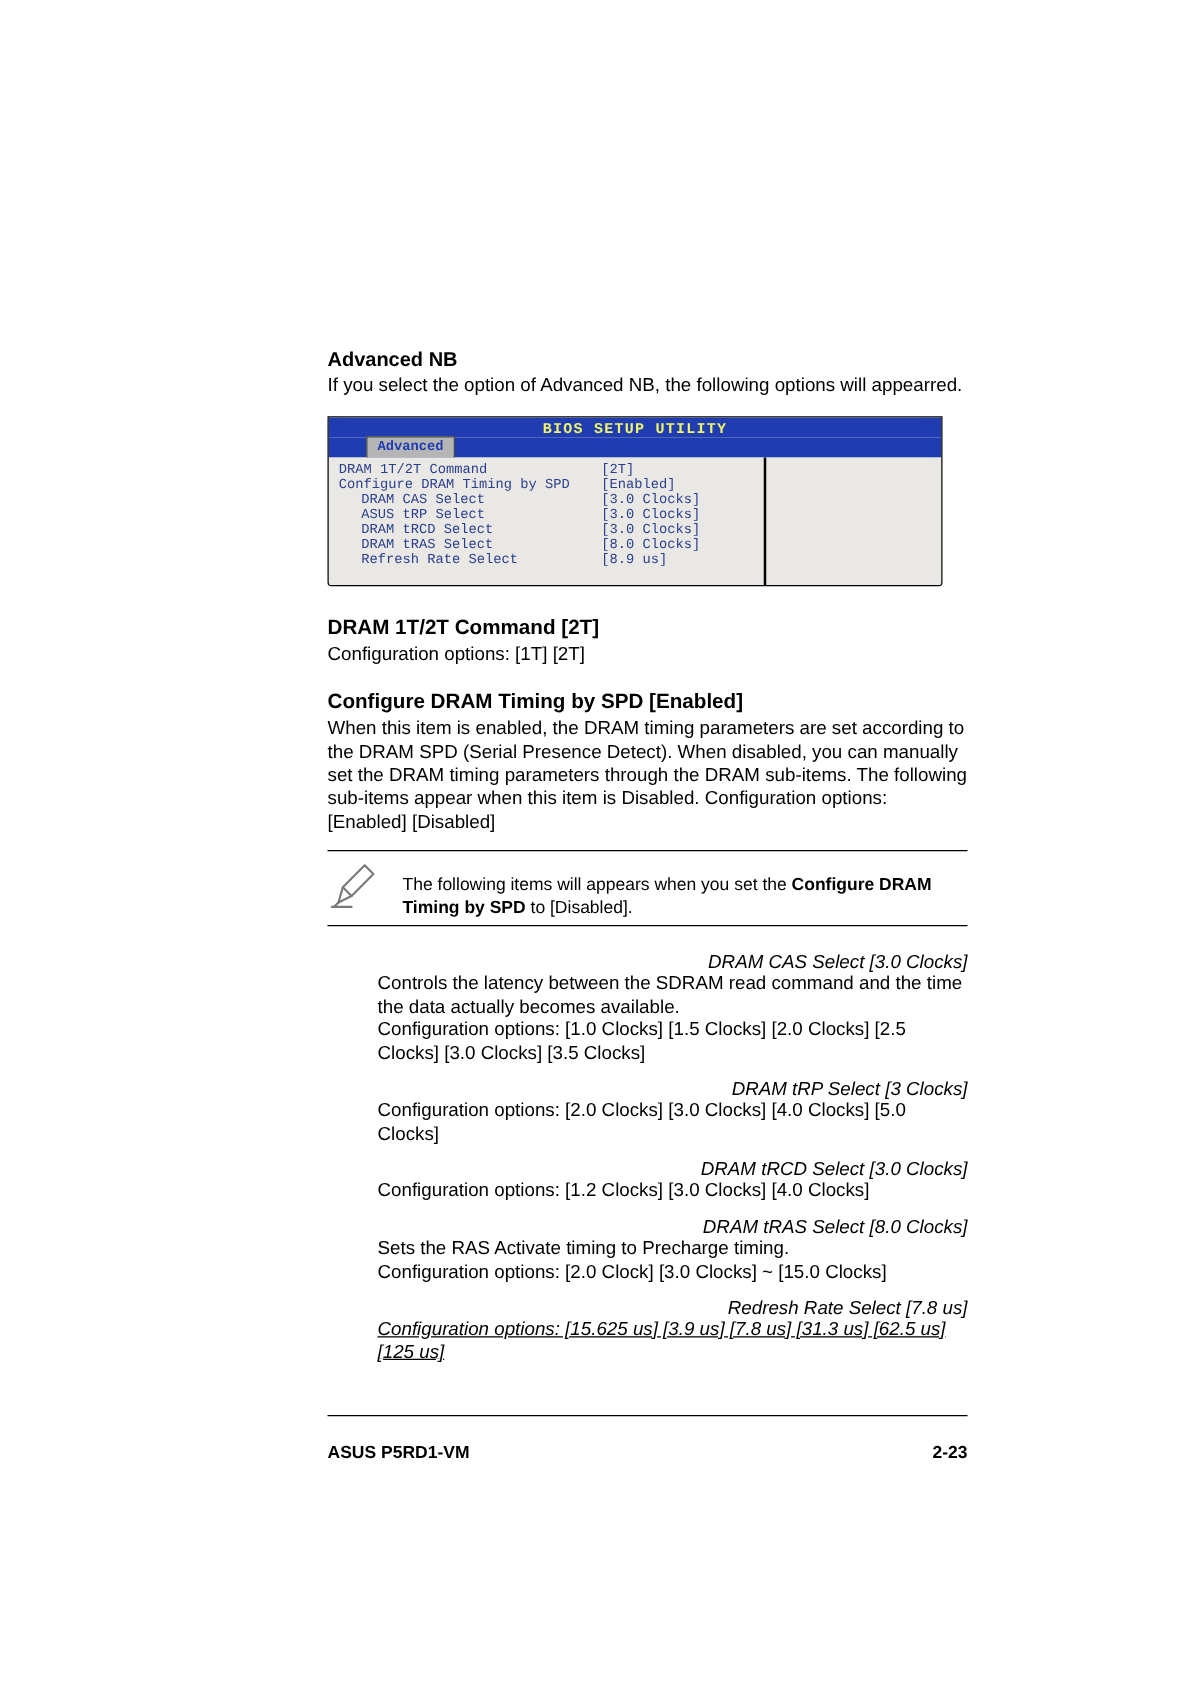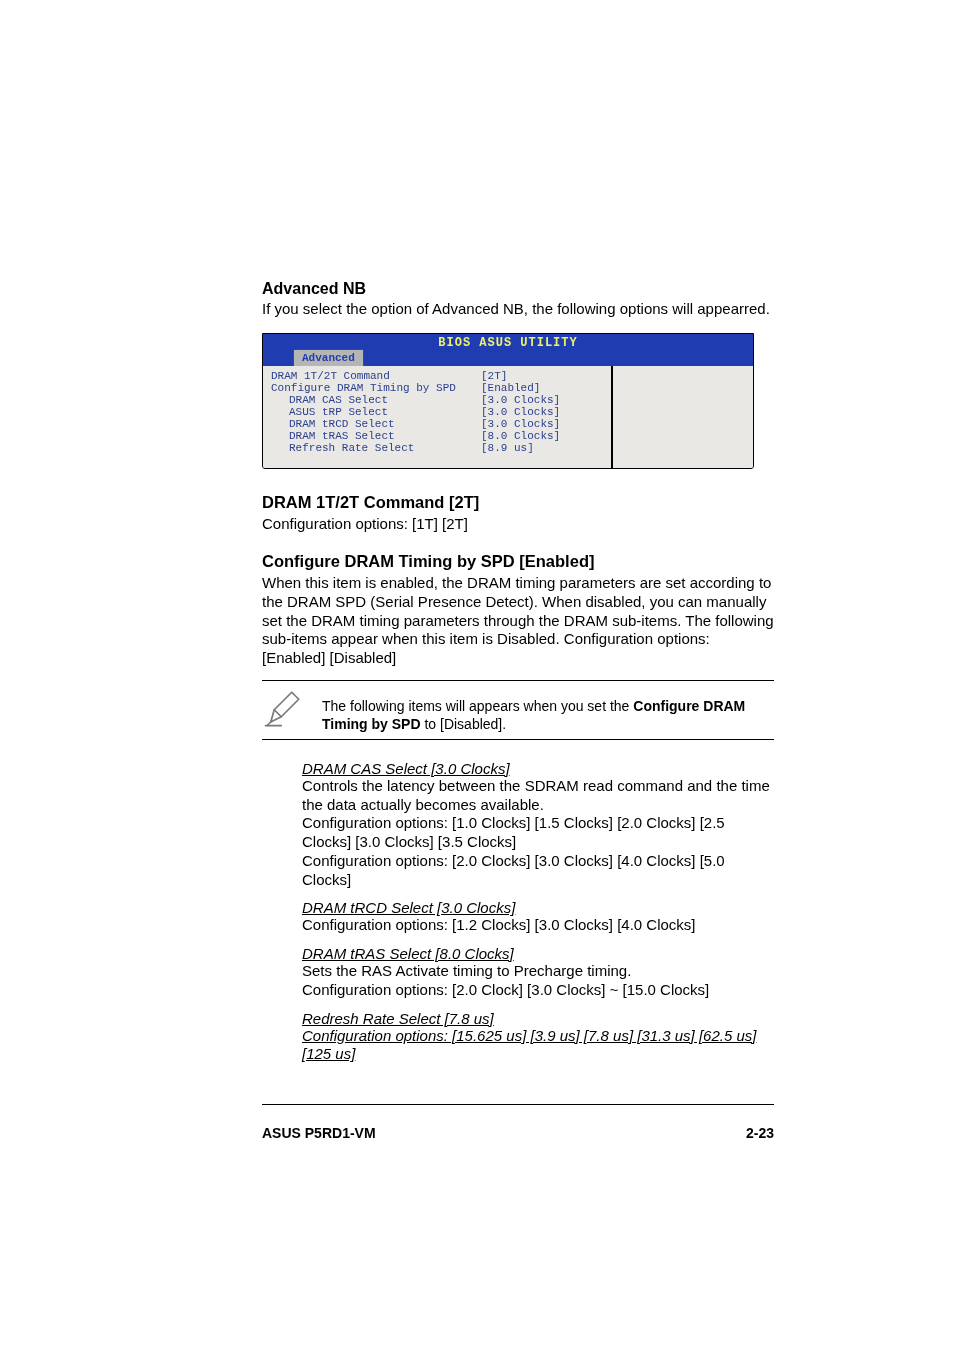--- a/index.html
+++ b/index.html
@@ -108,23 +108,23 @@
   }
   .note-text {
     font-size: 14px;
     line-height: 1.3;
     padding-top: 2px;
   }
   .note-text b { font-weight: bold; }
   .sub-block { margin-left: 40px; }
   .sub-head {
     font-style: italic;
-    text-decoration: underline;
     font-size: 15px;
     margin-top: 10px;
+    text-align: right;
   }
   .sub-body {
     font-size: 15px;
     line-height: 1.25;
   }
   .sub-body.ul { text-decoration: underline; font-style: italic; }
   .footer-line {
     border-top: 1px solid #000;
     margin-top: 40px;
     padding-top: 20px;
@@ -136,21 +136,21 @@
 </style>
 </head>
 <body>
 
 <div class="page">
 
   <div class="h1">Advanced NB</div>
   <div class="intro">If you select the option of Advanced NB, the following options will appearred.</div>
 
   <div class="bios">
-    <div class="bios-header">BIOS ASUS UTILITY</div>
+    <div class="bios-header">BIOS SETUP UTILITY</div>
     <div class="bios-tabs">
       <div class="tab">Advanced</div>
     </div>
     <div class="bios-body">
       <div class="bios-left">
         <div class="bios-row">
             <span class="k">DRAM 1T/2T Command</span>
             <span class="v">[2T]</span>
           </div>
         <div class="bios-row">
@@ -202,20 +202,21 @@
     <div class="note-text">
       <span>The following items will appears when you set the </span><b>Configure DRAM Timing by SPD</b><span> to [Disabled].</span>
     </div>
   </div>
 
   <div class="sub-block">
     <div class="sub-head">DRAM CAS Select [3.0 Clocks]</div>
     <div class="sub-body">Controls the latency between the SDRAM read command and the time the data actually becomes available.</div>
     <div class="sub-body">Configuration options: [1.0 Clocks] [1.5 Clocks] [2.0 Clocks] [2.5 Clocks] [3.0 Clocks] [3.5 Clocks]</div>
 
+    <div class="sub-head">DRAM tRP Select [3 Clocks]</div>
     <div class="sub-body">Configuration options: [2.0 Clocks] [3.0 Clocks] [4.0 Clocks] [5.0 Clocks]</div>
 
     <div class="sub-head">DRAM tRCD Select [3.0 Clocks]</div>
     <div class="sub-body">Configuration options: [1.2 Clocks] [3.0 Clocks]  [4.0 Clocks]</div>
 
     <div class="sub-head">DRAM tRAS Select [8.0 Clocks]</div>
     <div class="sub-body">Sets the RAS Activate timing to Precharge timing.</div>
     <div class="sub-body">Configuration options: [2.0 Clock] [3.0 Clocks] ~ [15.0 Clocks]</div>
 
     <div class="sub-head">Redresh Rate Select [7.8 us]</div>

